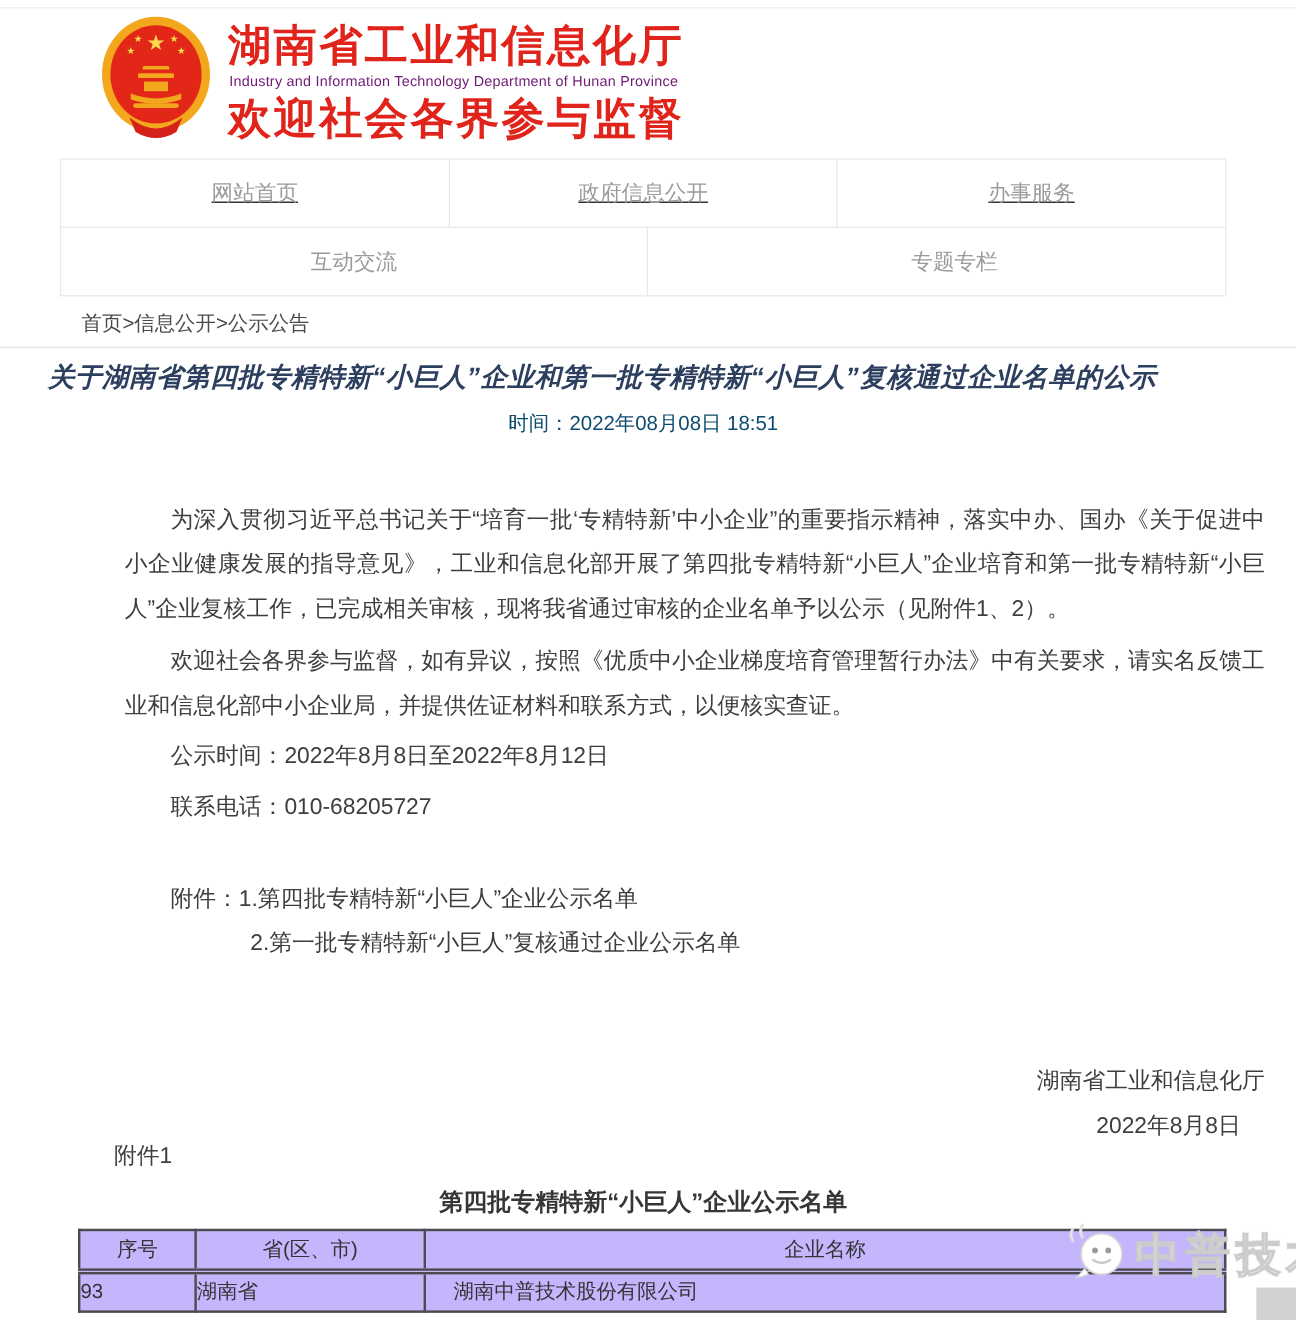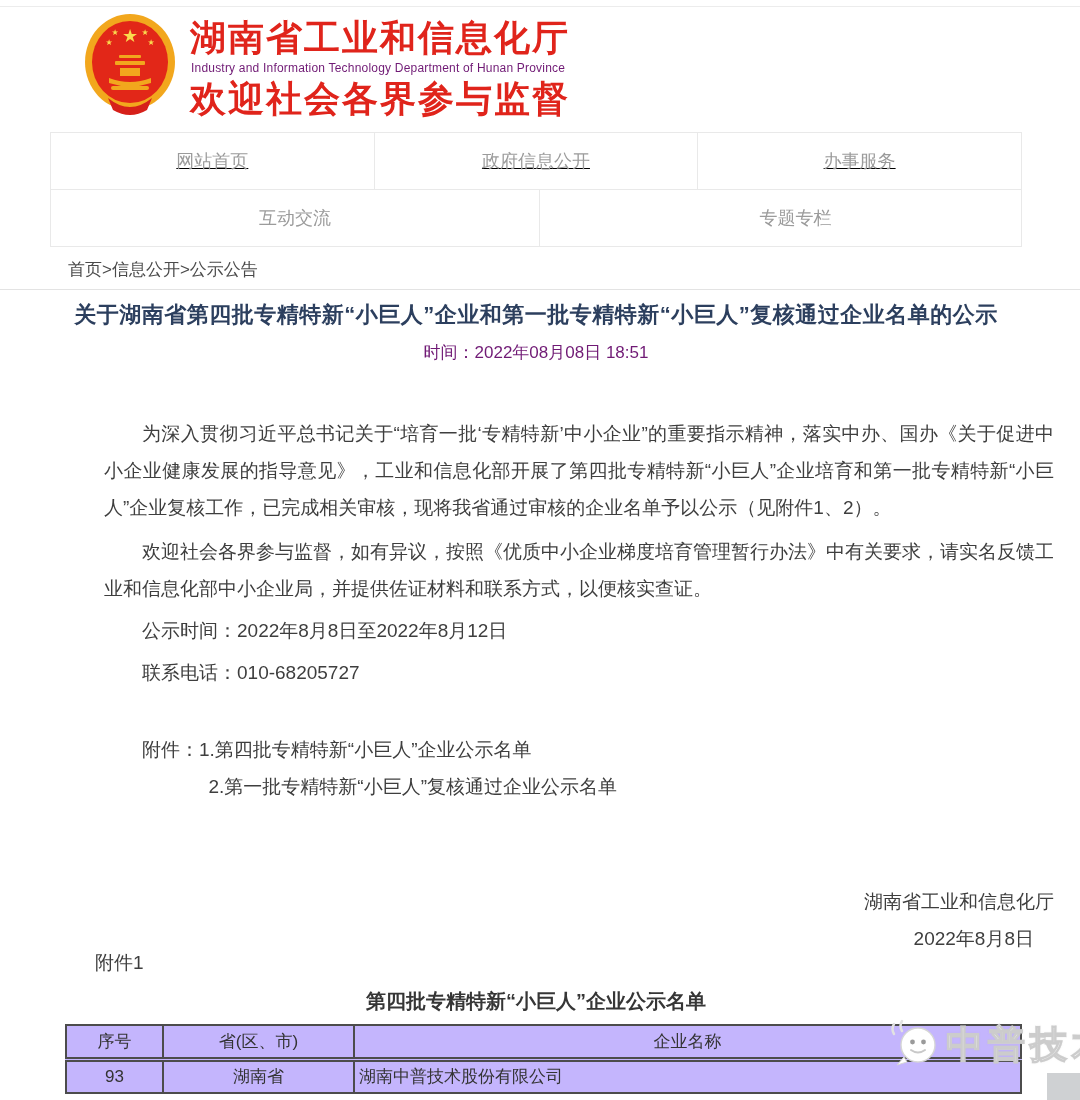--- a/index.html
+++ b/index.html
@@ -33,47 +33,47 @@
   .nav-row2 .c1 { width:50.4%; }
   .nav-row2 .c2 { width:49.7%;padding-left:30px; }
 
   
   .breadcrumb { position:absolute; top:258px; left:68px; font-size:17px; color:#4a4a4a; cursor:pointer; }
   .rule { position:absolute; top:289px; left:0; width:1080px; height:1px; background:#e3e3e3; }
 
   
   .article-title {
     position:absolute; top:300px; left:40px; width:992px;
-    text-align:center; font-size:22px; font-weight:bold; color:#2c3f5e; letter-spacing:0.5px;
+    font-size:22px; font-weight:bold; color:#2c3f5e; letter-spacing:0.5px;font-style:italic;
   }
-  .article-time { position:absolute; top:341px; left:40px; width:992px; text-align:center; font-size:17px; color:#701a75; }
+  .article-time { position:absolute; top:341px; left:40px; width:992px; text-align:center; font-size:17px; color:#0c4a6e; }
 
   
   .body-text {
     position:absolute; top:415px; left:64px; width:950px;
     font-size:19px; color:#3e3e3e; line-height:37px; text-align:justify;margin-left:40px;
   }
   .body-text p { text-indent:2em; }
   .p2 { margin-top:7px; }
   .meta-line { text-indent:2em; margin-top:5px; }
   .att-line1 { text-indent:2em; margin-top:40px; }
   .att-line2 { text-indent:5.5em; }
   .sig-org { margin-top:78px; text-align:right; text-indent:0; }
   .sig-date { text-align:right; padding-right:20px; text-indent:0; }
 
   
   .att1-label { position:absolute; top:950px; left:95px; font-size:19px; color:#3e3e3e; }
   .table-title { position:absolute; top:988px; left:40px; width:992px; text-align:center; font-size:20px; font-weight:bold; color:#363636; }
   .list-table { position:absolute; top:1024px; left:65px; width:957px; border-collapse:collapse; table-layout:fixed; background:#c4b5fd; }
   .list-table th, .list-table td { border:2px solid #4c4c4c; font-size:17px; color:#333; font-weight:normal; }
   .list-table th { height:34px; text-align:center; border-bottom:5px double #4c4c4c; }
-  .list-table td { height:34px; text-align:center; }
+  .list-table td { height:34px; }
   .col-idx { width:97px; }
   .col-prov { width:191px; }
-  .list-table td.company { text-align:left; padding-left:4px; }
+  .list-table td.company { text-align:left; padding-left:23px; }
 
   
   .watermark {
     position:absolute; left:884px; top:1018px; z-index:6;
     display:flex; align-items:center; pointer-events:none;
   }
   .wm-text {
     font-size:37px; font-weight:bold; color:#ffffff; letter-spacing:5px;
     -webkit-text-stroke:1.2px #cccccc;
     text-shadow:0 0 2px rgba(180,180,180,0.55);

